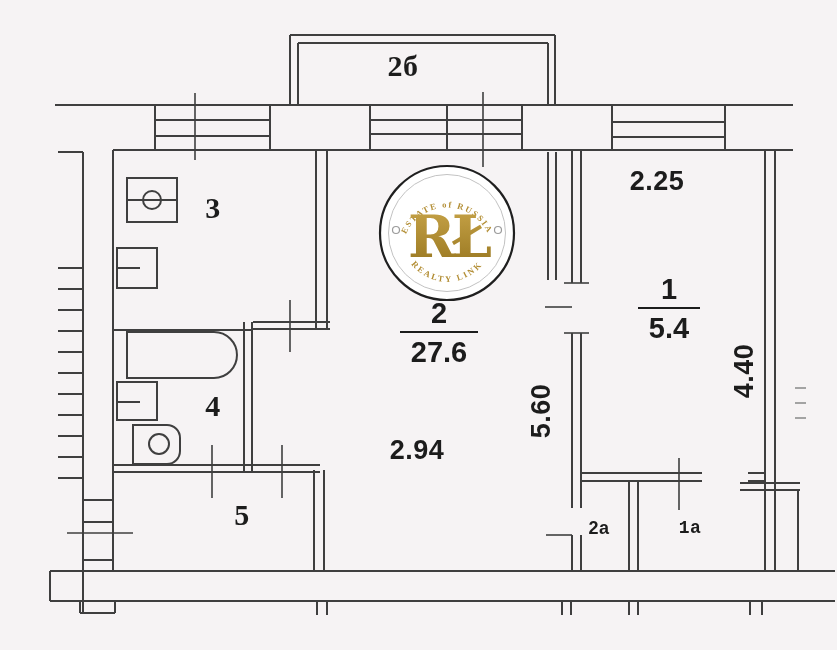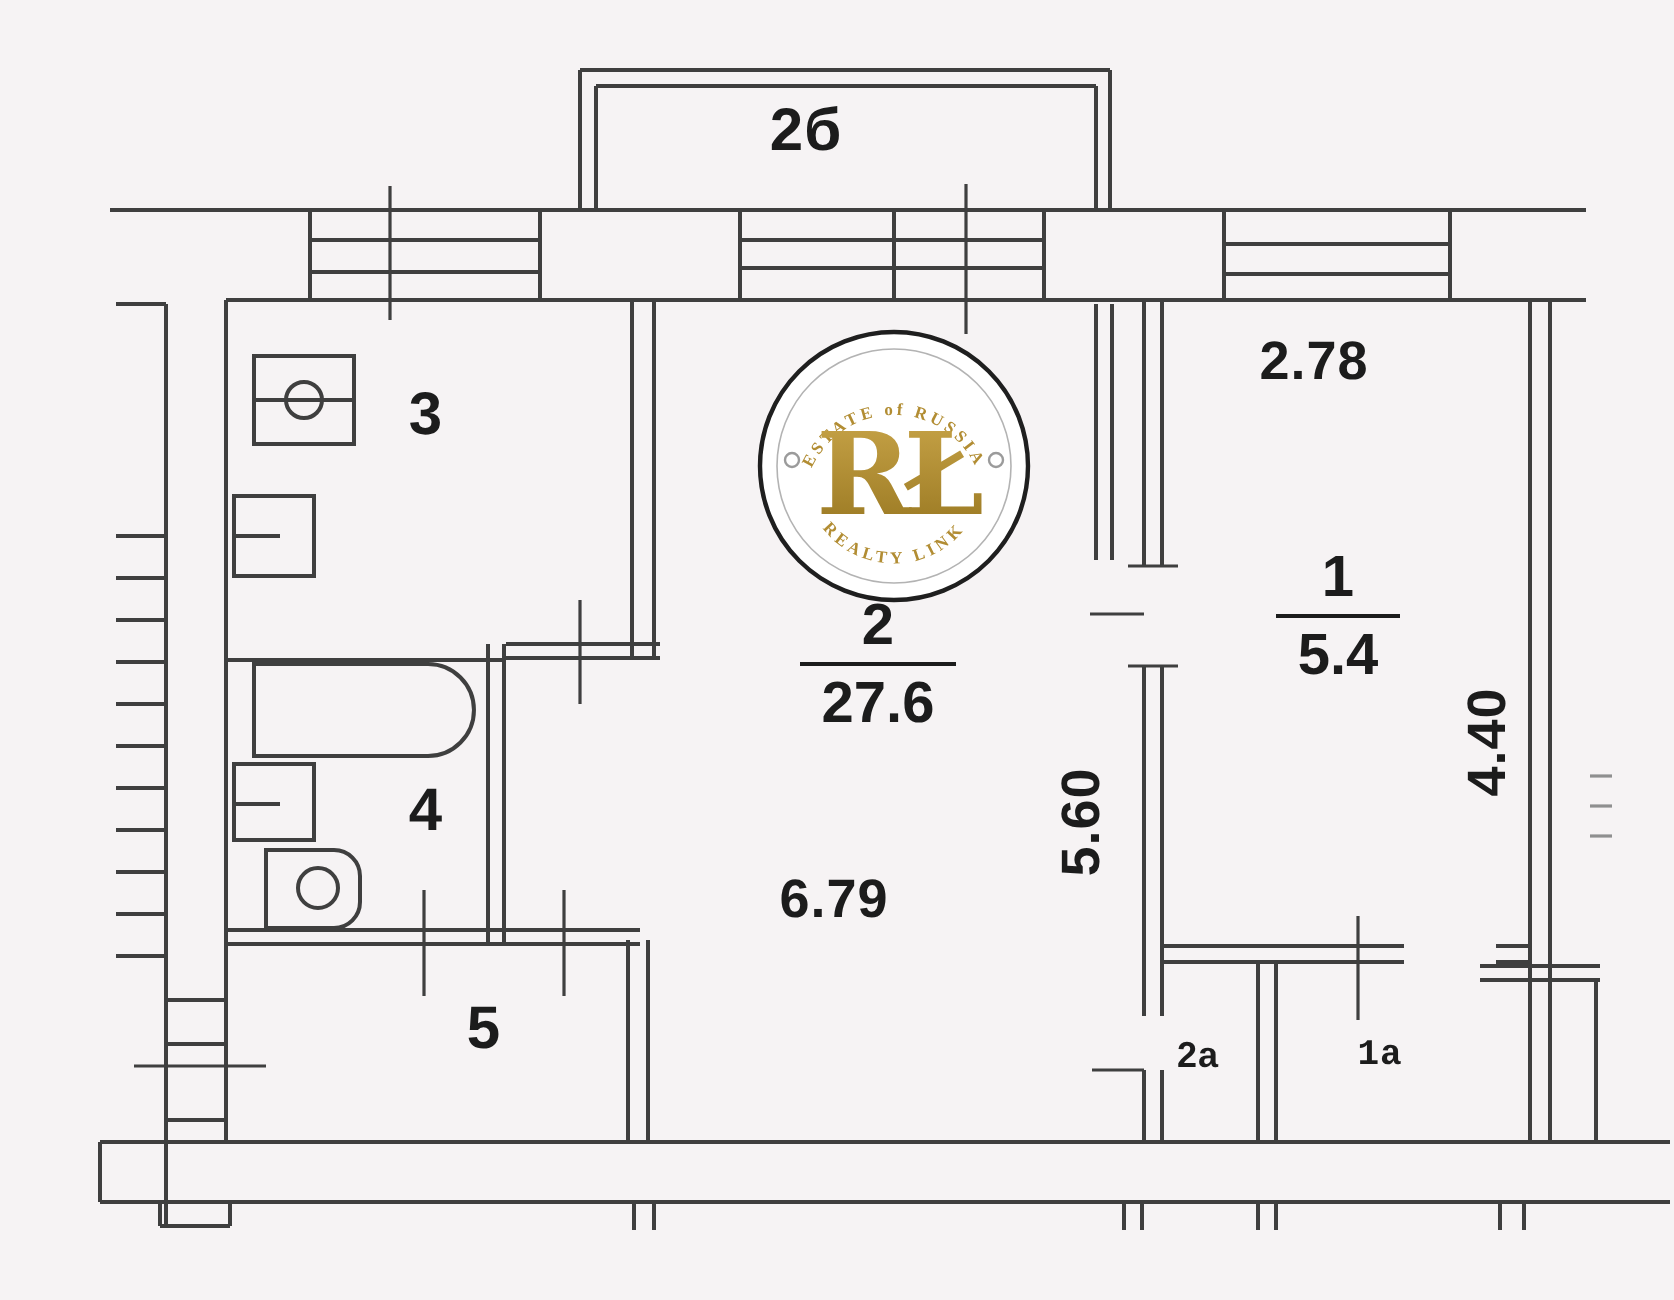--- a/index.html
+++ b/index.html
@@ -16,21 +16,21 @@
   }
   svg{position:absolute;left:0;top:0;}
   .lbl{
     position:absolute;
     color:#1c1c1c;
     font-weight:700;
     white-space:nowrap;
     transform:translate(-50%,-50%);
     letter-spacing:0.5px;
   }
-  .lbl.big{font-size:30px;}
+  .lbl.big{font-size:30px;font-family:Liberation Serif, serif;}
   .lbl.dim{font-size:27px;}
   .lbl.closet{font-size:18px;}
   .lbl.vert{transform:translate(-50%,-50%) rotate(-90deg);}
   .room-frac{
     position:absolute;
     display:flex;flex-direction:column;align-items:center;
     color:#1c1c1c;font-weight:700;font-size:29px;
   }
   .room-frac .bar{height:2px;background:#1c1c1c;width:100%;margin:3px 0 4px;}
   .room-frac .num,.room-frac .area{line-height:1.05;}
@@ -191,20 +191,20 @@
     <div class="bar"></div>
     <div class="area">27.6</div>
   </div>
 
   <div class="room-frac" style="left:638px;top:274px;width:62px;">
     <div class="num">1</div>
     <div class="bar"></div>
     <div class="area">5.4</div>
   </div>
 
-  <div class="lbl dim" style="left:657px;top:181px;">2.78</div>
-  <div class="lbl dim" style="left:417px;top:450px;">6.79</div>
+  <div class="lbl dim" style="left:657px;top:181px;">2.25</div>
+  <div class="lbl dim" style="left:417px;top:450px;">2.94</div>
   <div class="lbl dim vert" style="left:541px;top:411px;">5.60</div>
   <div class="lbl dim vert" style="left:744px;top:371px;">4.40</div>
 
   <div class="lbl closet" style="left:599px;top:528px;">2а</div>
   <div class="lbl closet" style="left:690px;top:528px;font-family:Liberation Mono, monospace;">1а</div>
 </div>
 
 </body></html>

